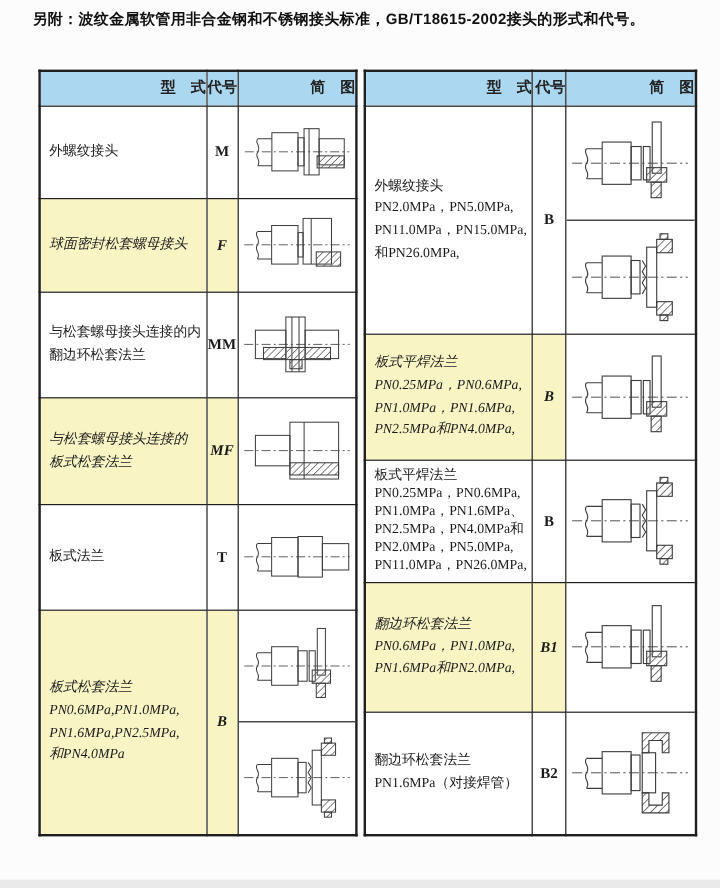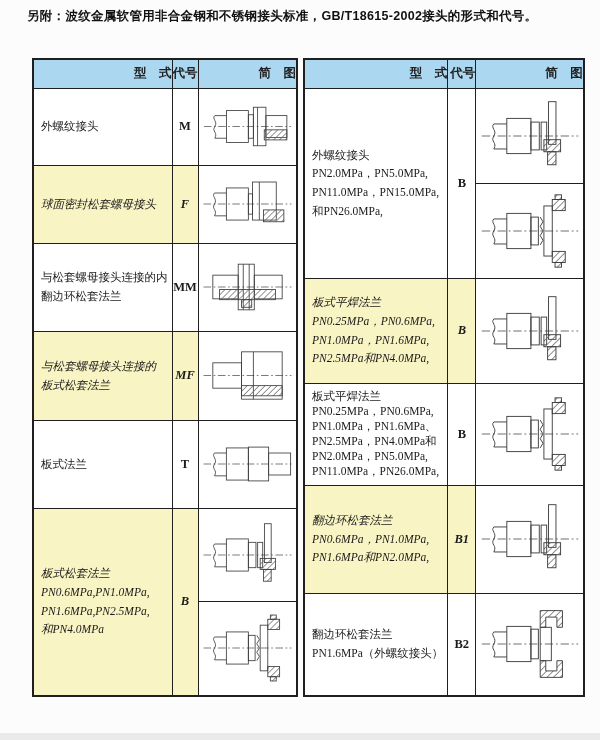--- a/index.html
+++ b/index.html
@@ -464,21 +464,21 @@
                     </g>
                   </svg>
                 </div>
               </div>
             </td>
           </tr>
           <tr class="" style="height:102px">
             <td class="type-cell">
               <div class="tlines">
                 <div>翻边环松套法兰</div>
-                <div>PN1.6MPa（外螺纹接头）</div>
+                <div>PN1.6MPa（对接焊管）</div>
               </div>
             </td>
             <td class="code-cell">B2</td>
             <td class="diagram-cell">
               <div class="dwrap" style="height:101px">
                 <div class="dsub">
                   <svg width="102" height="80" viewBox="0 0 110 80" preserveAspectRatio="xMidYMid meet">
                     <defs>
                       <pattern id="h13" width="5" height="5" patternUnits="userSpaceOnUse" patternTransform="rotate(45)">
                         <line x1="0" y1="0" x2="0" y2="5" stroke="#666" stroke-width="1.6"></line>

